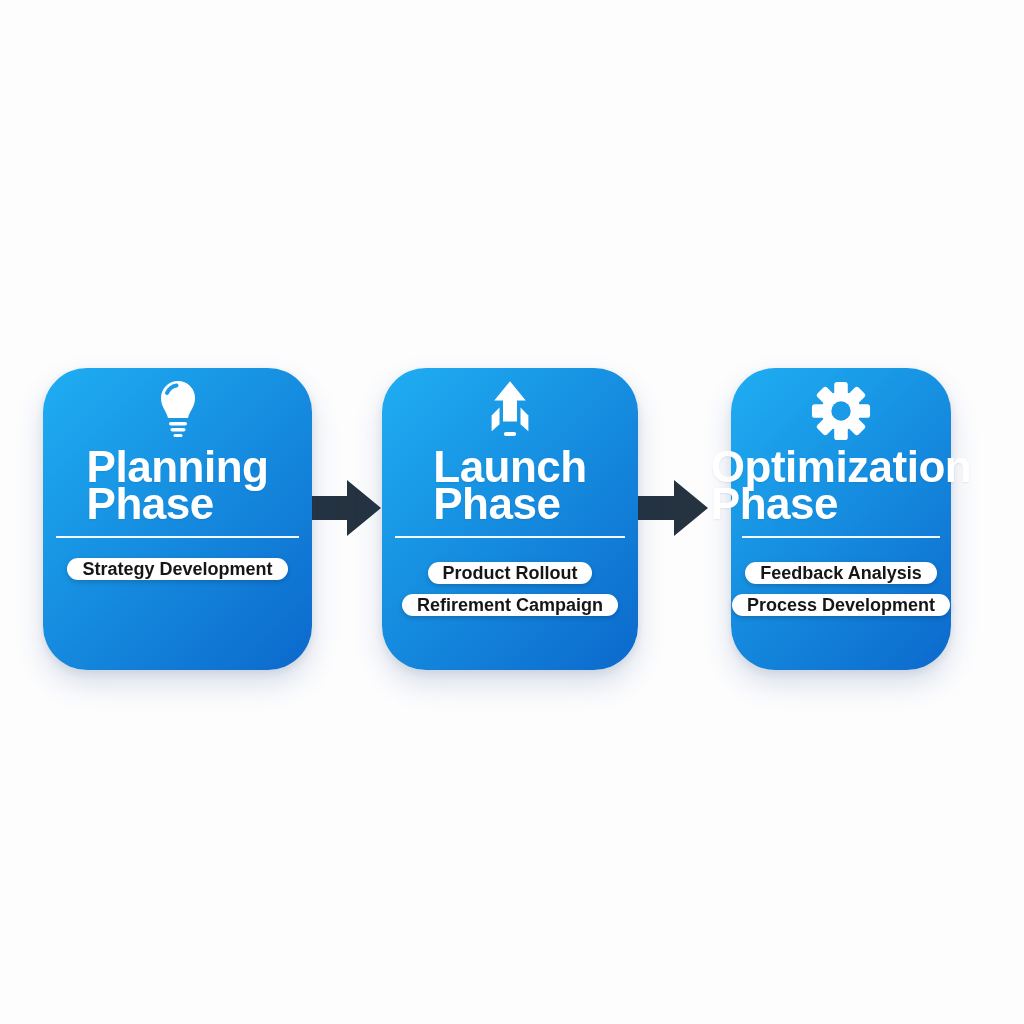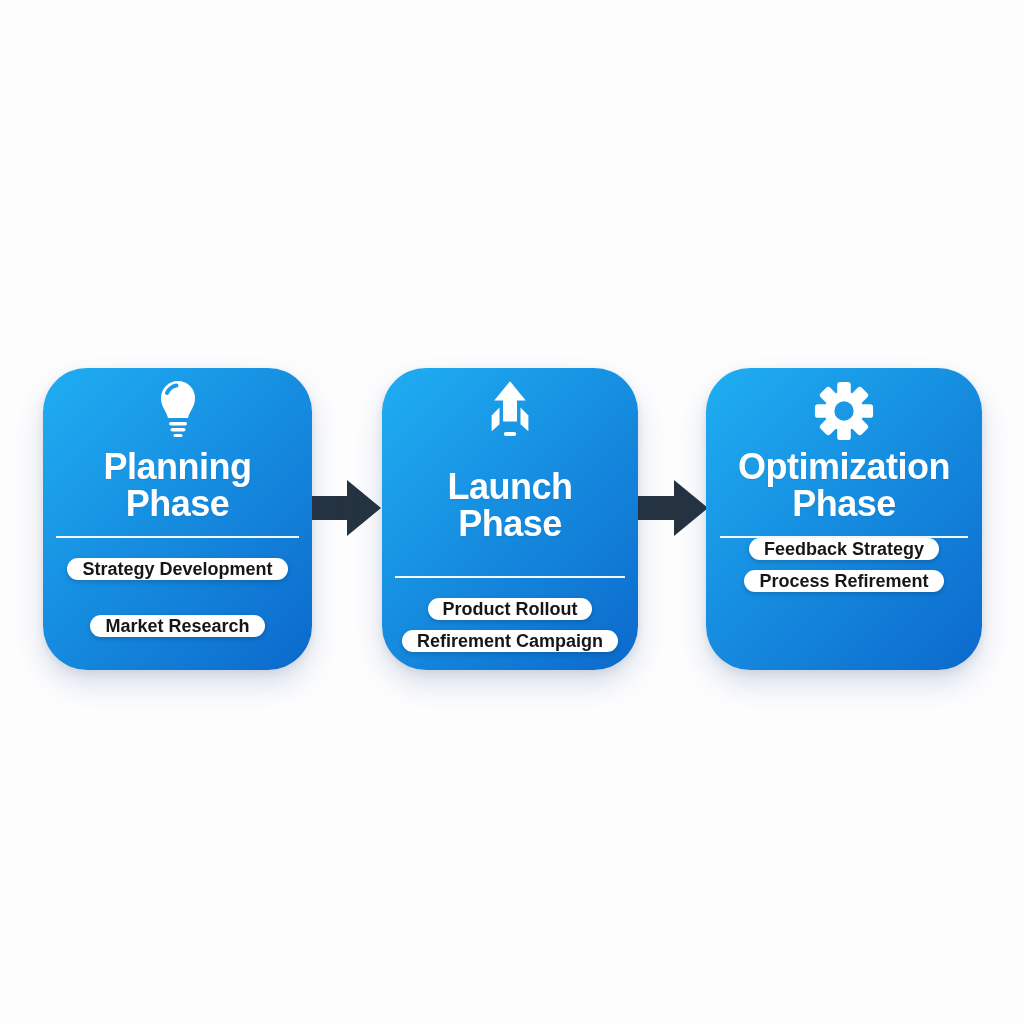--- a/index.html
+++ b/index.html
@@ -22,54 +22,53 @@
     border-radius: 44px;
     background: linear-gradient(135deg, var(--grad-from, #1FAEF2) 0%, var(--grad-to, #0C69CC) 100%);
     box-shadow: 0 14px 28px rgba(40, 80, 140, 0.18), 0 3px 8px rgba(0, 0, 0, 0.08);
     z-index: 2;
     display: flex;
     flex-direction: column;
     align-items: center;
     box-sizing: border-box;
   }
   #card-planning     { left: 43px;  width: 269px; }
-  #card-launch       { left: 382px; width: 256px; gap: 20px; }
-  #card-optimization { left: 706px; width: 276px; }
+  #card-launch       { left: 382px; width: 256px; }
+  #card-optimization { left: 731px; width: 220px; }
 
   .phase-icon {
     margin-top: 10px;
     height: 66px;
     display: flex;
     align-items: center;
     justify-content: center;
   }
   .phase-icon svg { display: block; }
 
   .phase-title {
     margin-top: 4px;
     color: #ffffff;
-    font-size: 36px;
+    font-size: 44px;
     font-weight: 700;
     line-height: 37px;
-    text-align: center;
     letter-spacing: -0.5px;
     text-shadow: 0 1px 2px rgba(0,0,0,0.08);
   }
 
   .phase-divider {
     margin-top: 14px;
     width: 90%;
     border-top: 2px solid rgba(255,255,255,0.95);
   }
 
   .pill-list {
     display: flex;
     flex-direction: column;
     align-items: center;
-    margin-top: 0;
+    margin-top: 24px;
     gap: 10px;
   }
   .pill-list.wide-gap { margin-top: 20px; gap: 35px; }
 
   .pill {
     background: #ffffff;
     color: #161616;
     font-size: 18px;
     font-weight: 700;
     line-height: 22px;
@@ -111,21 +110,20 @@
         </g>
       </svg>
     </div>
     <div class="phase-title">
       <div>Planning</div>
       <div>Phase</div>
     </div>
     <div class="phase-divider"></div>
     <div class="pill-list wide-gap">
       <div class="pill">Strategy Development</div>
-      <div class="pill">Market Research</div>
     </div>
   </div>
 
   <svg class="flow-arrow" id="arrow-1" viewBox="0 0 72 56" xmlns="http://www.w3.org/2000/svg">
     <polygon class="arrow-shape" points="0,16 38,16 38,0 72,28 38,56 38,40 0,40" fill="#253341"></polygon>
   </svg>
 
   <div class="phase-card" id="card-launch">
     <div class="phase-icon">
       <svg width="56" height="64" viewBox="0 0 64 68" xmlns="http://www.w3.org/2000/svg">
@@ -173,18 +171,18 @@
           <rect x="25" y="2" width="14" height="14" rx="3" transform="rotate(315 32 32)"></rect>
         </g>
       </svg>
     </div>
     <div class="phase-title">
       <div>Optimization</div>
       <div>Phase</div>
     </div>
     <div class="phase-divider"></div>
     <div class="pill-list">
-      <div class="pill">Feedback Strategy</div>
-      <div class="pill">Process Refirement</div>
+      <div class="pill">Feedback Analysis</div>
+      <div class="pill">Process Development</div>
     </div>
   </div>
 
 </div>
 
 </body></html>

